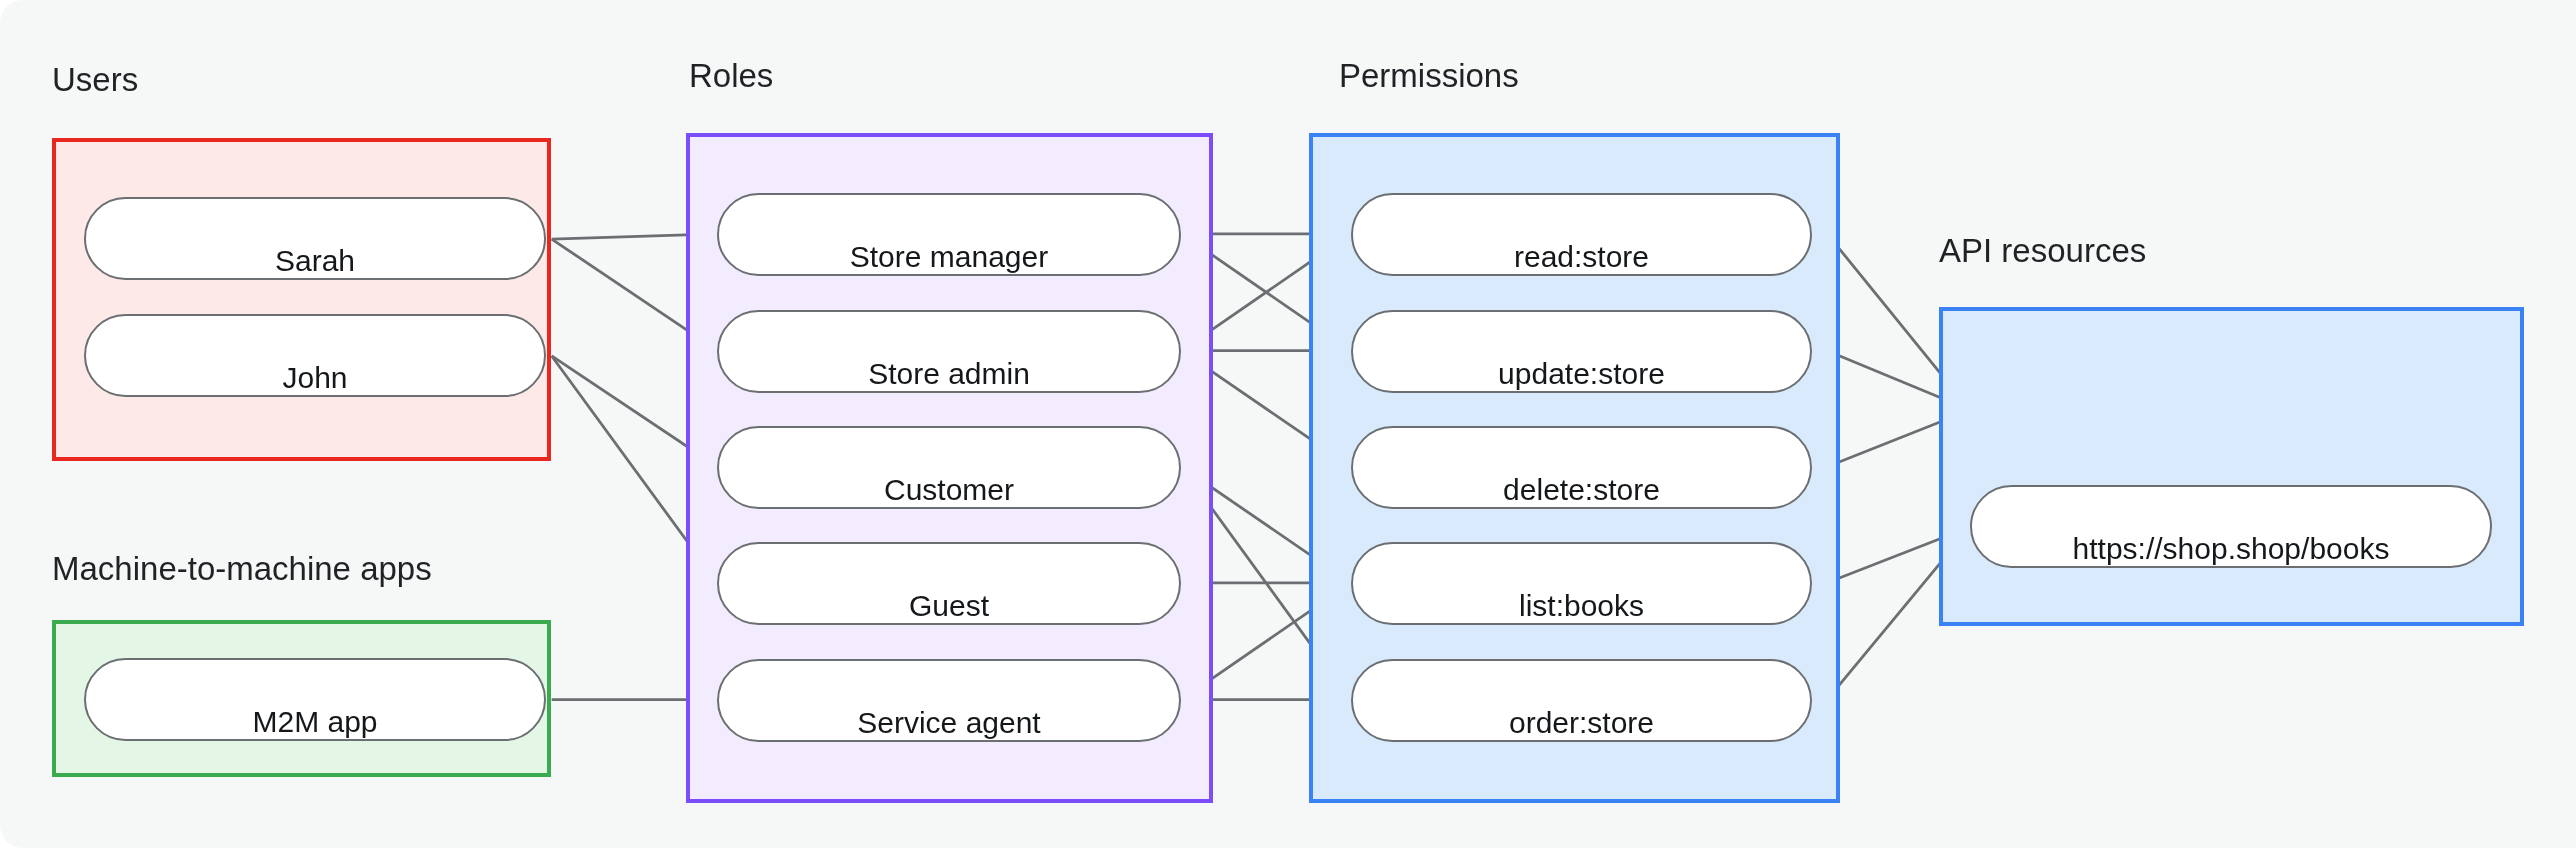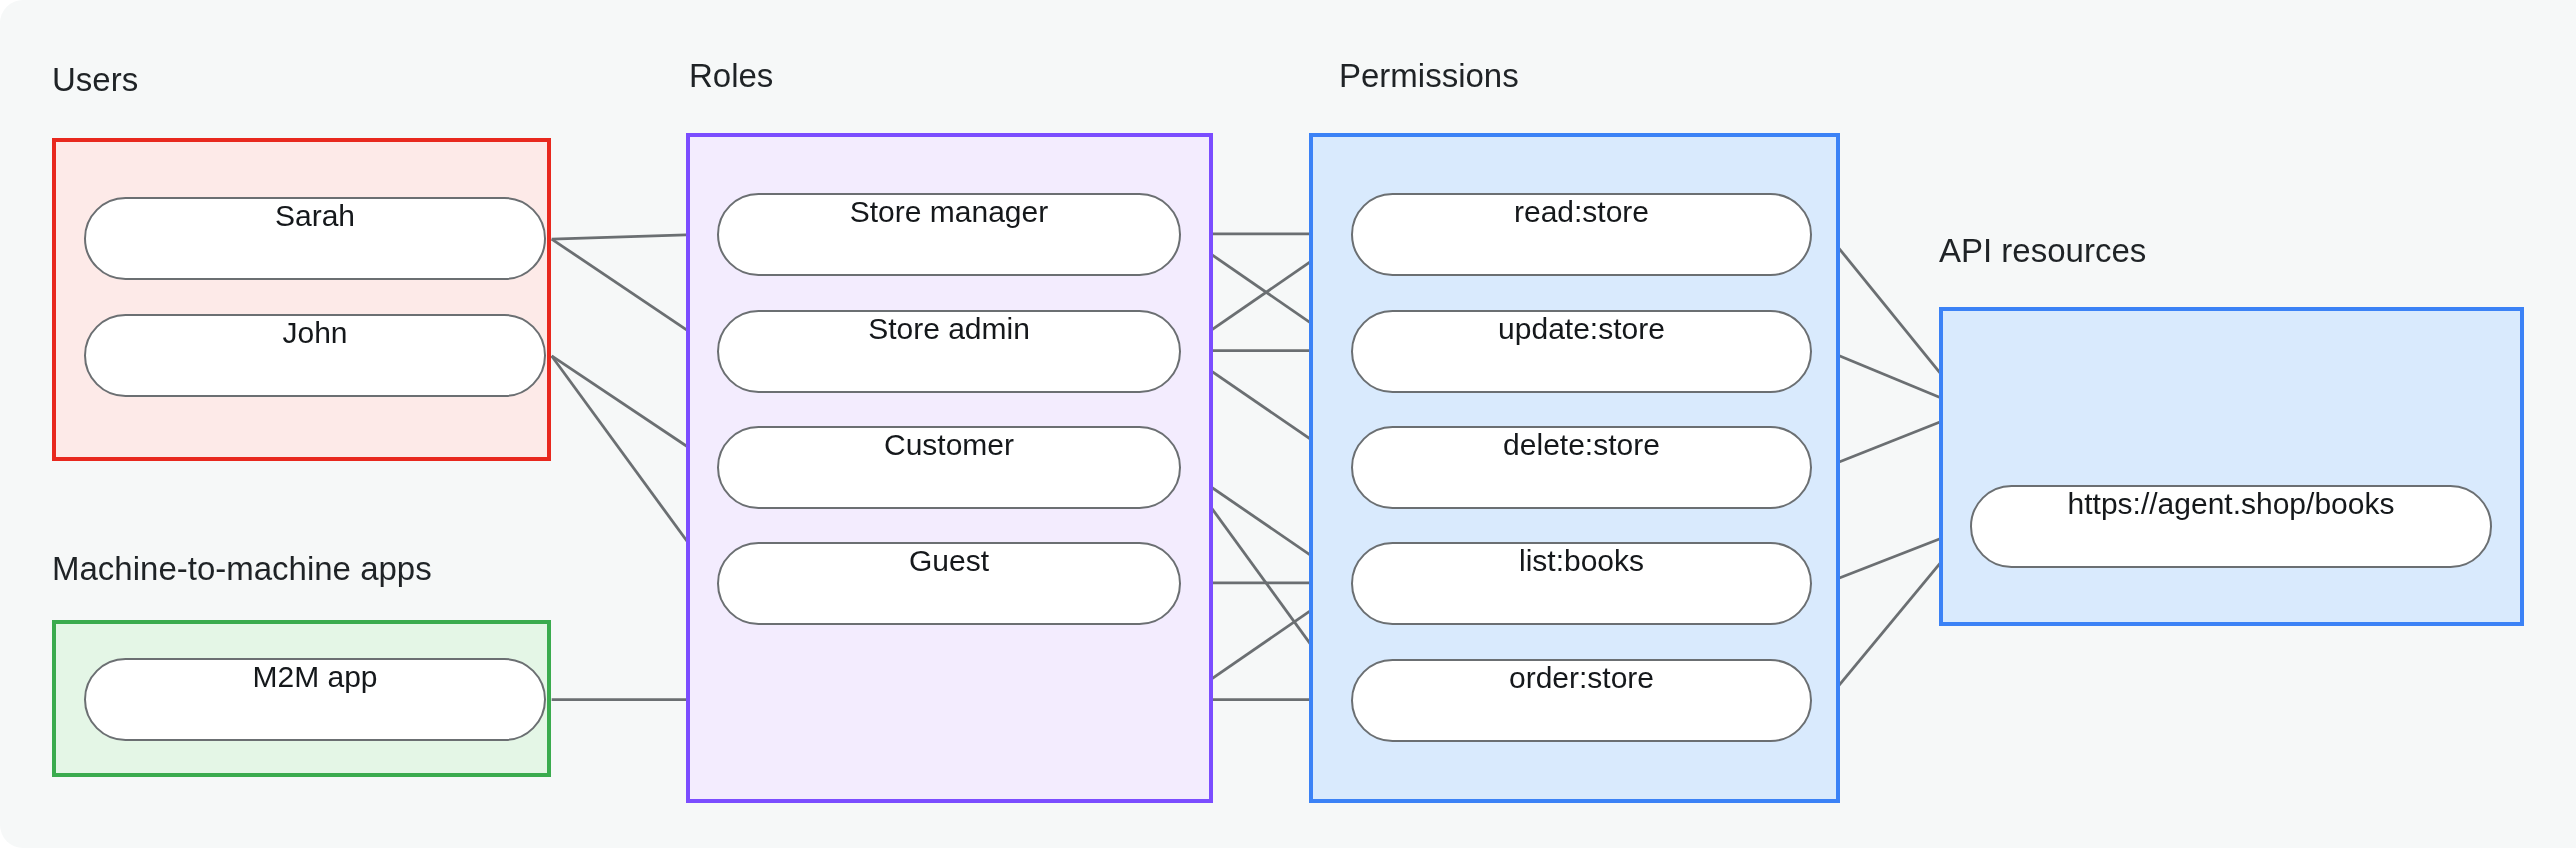--- a/index.html
+++ b/index.html
@@ -37,21 +37,21 @@
   }
 
   
   .node {
     position: absolute;
     box-sizing: border-box;
     background: #ffffff;
     border: 2.6px solid #6b6f72;
     border-radius: 872px;
     display: flex;
-    align-items: flex-start;
+    align-items: flex-end;
     justify-content: center;
     font-size: 30px;
     color: #15181b;
     white-space: nowrap;
     font-family: "Liberation Sans", sans-serif;
   }
 
   
   #edges {
     position: absolute;
@@ -185,20 +185,23 @@
   </div>
   <div class="node" style="left:717px; top:310px; width:464px; height:83px;">
     <span>Store admin</span>
   </div>
   <div class="node" style="left:717px; top:426px; width:464px; height:83px;">
     <span>Customer</span>
   </div>
   <div class="node" style="left:717px; top:542px; width:464px; height:83px;">
     <span>Guest</span>
   </div>
+  <div class="node" style="left:717px; top:659px; width:464px; height:83px;">
+    <span>Service agent</span>
+  </div>
 
   <div class="group-title" style="left:1339px; top:59px;text-align:center;">Permissions</div>
 
   <div class="panel" id="panel-permissions" style="left:1309px; top:133px; width:531px; height:670px; border-color:#3b82f6; background:#d9eafd;"></div>
 
   <div class="node" style="left:1351px; top:193px; width:461px; height:83px;">
     <span>read:store</span>
   </div>
   <div class="node" style="left:1351px; top:310px; width:461px; height:83px;">
     <span>update:store</span>
@@ -211,17 +214,17 @@
   </div>
   <div class="node" style="left:1351px; top:659px; width:461px; height:83px;">
     <span>order:store</span>
   </div>
 
   <div class="group-title" style="left:1939px; top:234px;">API resources</div>
 
   <div class="panel" id="panel-api" style="left:1939px; top:307px; width:585px; height:319px; border-color:#3b82f6; background:#d9eafd;"></div>
 
   <div class="node" style="left:1970px; top:485px; width:522px; height:83px;">
-    <span>https://agent.shop/books</span>
+    <span>https://shop.shop/books</span>
   </div>
 
 </div>
 
 
 </body></html>

